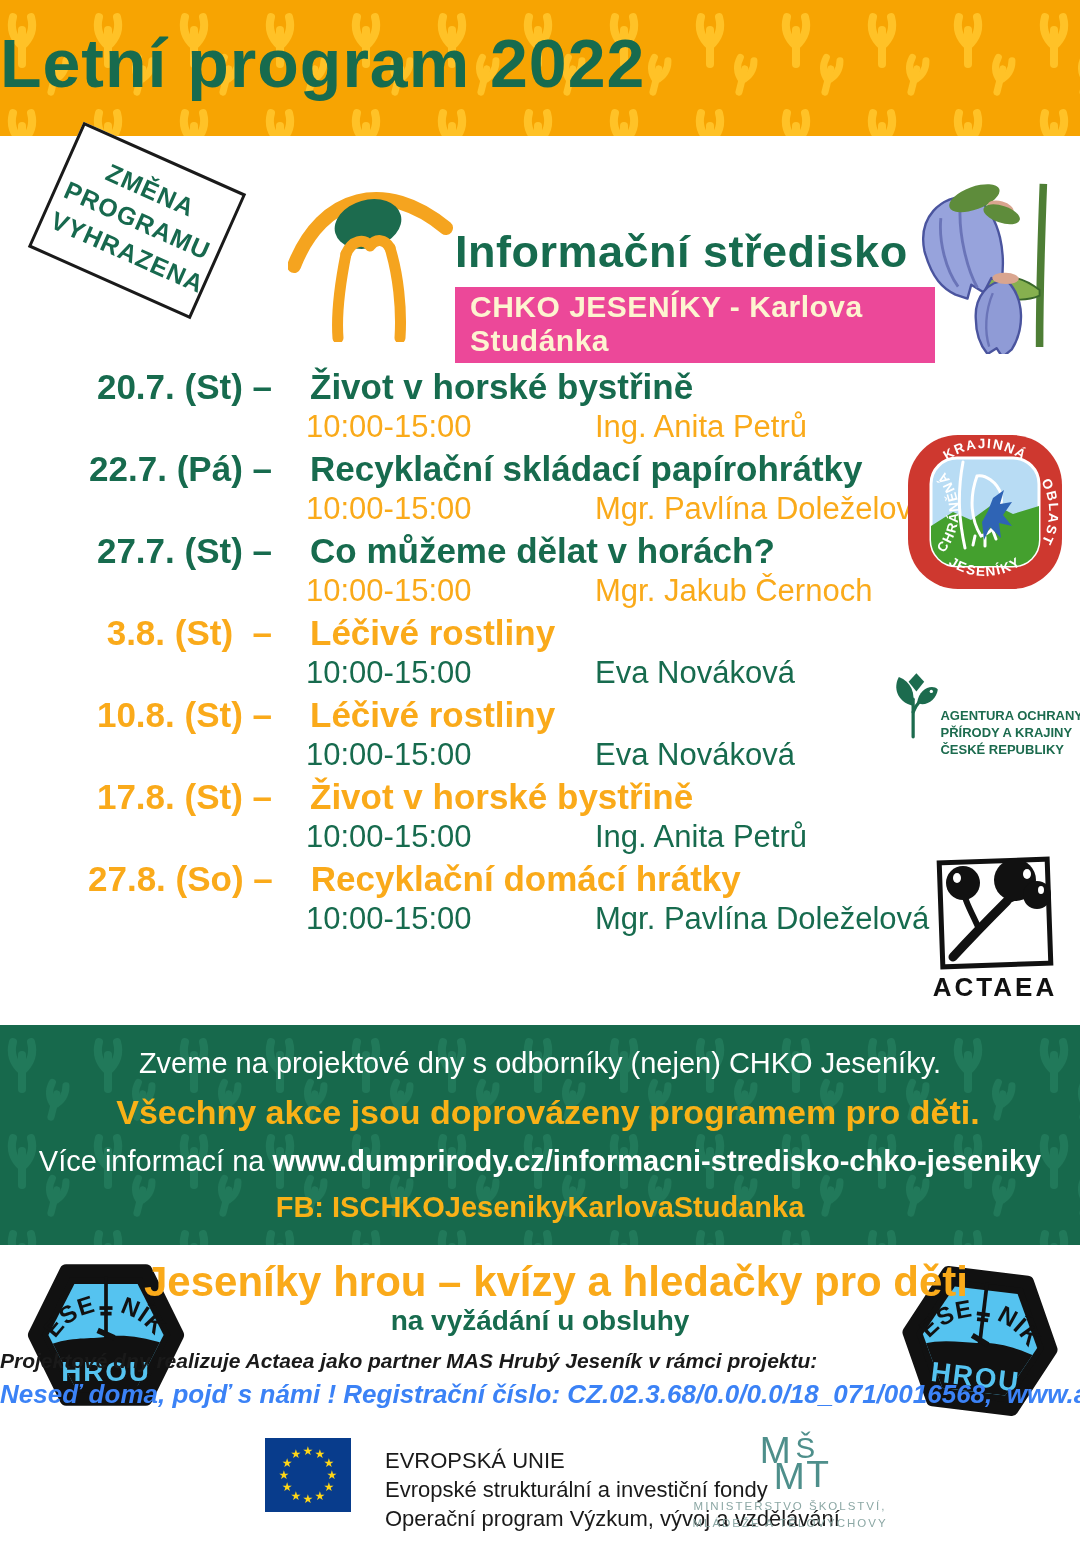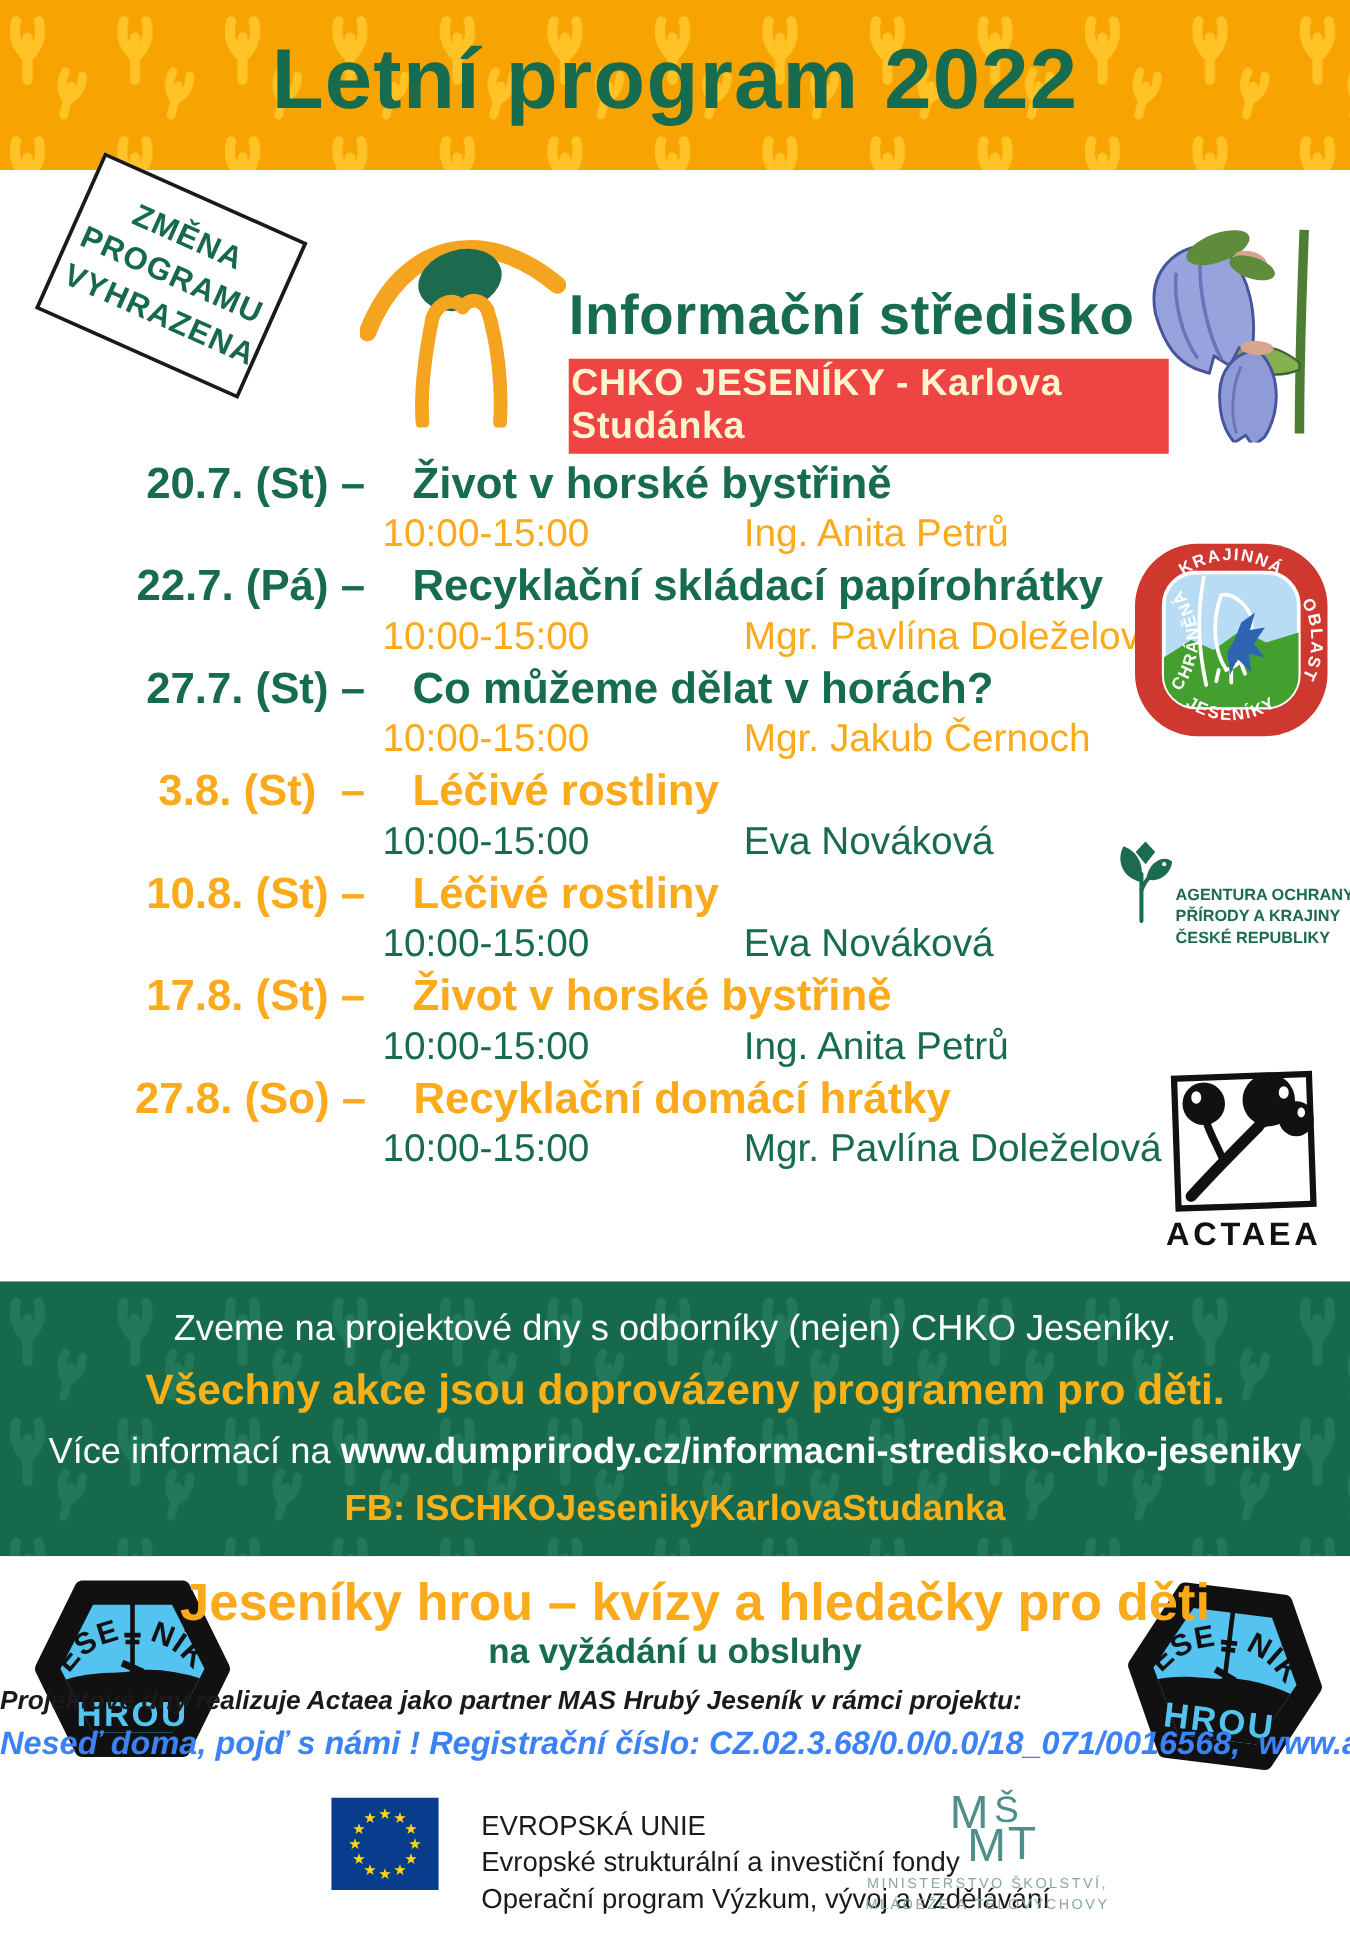--- a/index.html
+++ b/index.html
@@ -2,42 +2,42 @@
 <html><head>
 <meta charset="utf-8">
 <style>
   html,body{margin:0;padding:0;background:#e8e8e8;}
   .page{position:relative;width:1080px;height:1560px;background:#ffffff;overflow:hidden;
         font-family:"Liberation Sans", sans-serif;margin:0 auto;}
   svg text{font-family:"Liberation Sans", sans-serif;}
 
   
   .header-band{position:absolute;left:0;top:0;width:1080px;height:136px;}
-  .header-title{position:absolute;left:0;top:24px;width:1080px;text-align:center;
+  .header-title{position:absolute;left:0;top:24px;width:1080px;
     font-size:68px;font-weight:bold;color:#176B4E;letter-spacing:1px;}
 
   
   .notice-box{position:absolute;left:48px;top:152px;width:178px;padding:16px 8px;
     background:#ffffff;border:3px solid #1a1a1a;transform:rotate(24deg);
     text-align:center;color:#17694E;font-weight:bold;font-size:25px;line-height:1.32;
     letter-spacing:1px;box-sizing:border-box;}
 
   
   .ic-figure{position:absolute;left:288px;top:162px;}
   .ic-text{position:absolute;left:455px;top:226px;width:480px;}
   .ic-title{font-size:45px;font-weight:bold;color:#176B4E;letter-spacing:0.5px;}
-  .ic-subtitle{display:inline-block;margin-top:9px;background:#ef4444;color:#FDF4D0;
-    font-size:30px;font-weight:bold;padding:3px 15px 5px 2px;letter-spacing:0.5px;}
+  .ic-subtitle{display:inline-block;margin-top:9px;background:#ec4899;color:#FDF4D0;
+    font-size:30px;font-weight:bold;padding:3px 15px 5px 15px;letter-spacing:0.5px;}
 
   .flower{position:absolute;left:888px;top:174px;}
 
   
   .program{position:absolute;left:88px;top:366px;width:850px;}
   .event{margin-bottom:2px;}
-  .line1{display:flex;align-items:baseline;font-weight:bold;font-size:35px;line-height:42px;margin-left:20px;}
+  .line1{display:flex;align-items:baseline;font-weight:bold;font-size:35px;line-height:42px;}
   .date{flex:0 0 184px;text-align:right;white-space:pre;}
   .title{margin-left:38px;white-space:nowrap;}
   .line2{display:flex;font-size:31px;line-height:38px;}
   .time{margin-left:218px;width:289px;}
   .c-green{color:#176B4E;}
   .c-orange{color:#FAAA1A;}
 
   
   .chko-logo{position:absolute;left:905px;top:432px;}
   .aopk-logo{position:absolute;left:893px;top:656px;width:190px;display:flex;}

